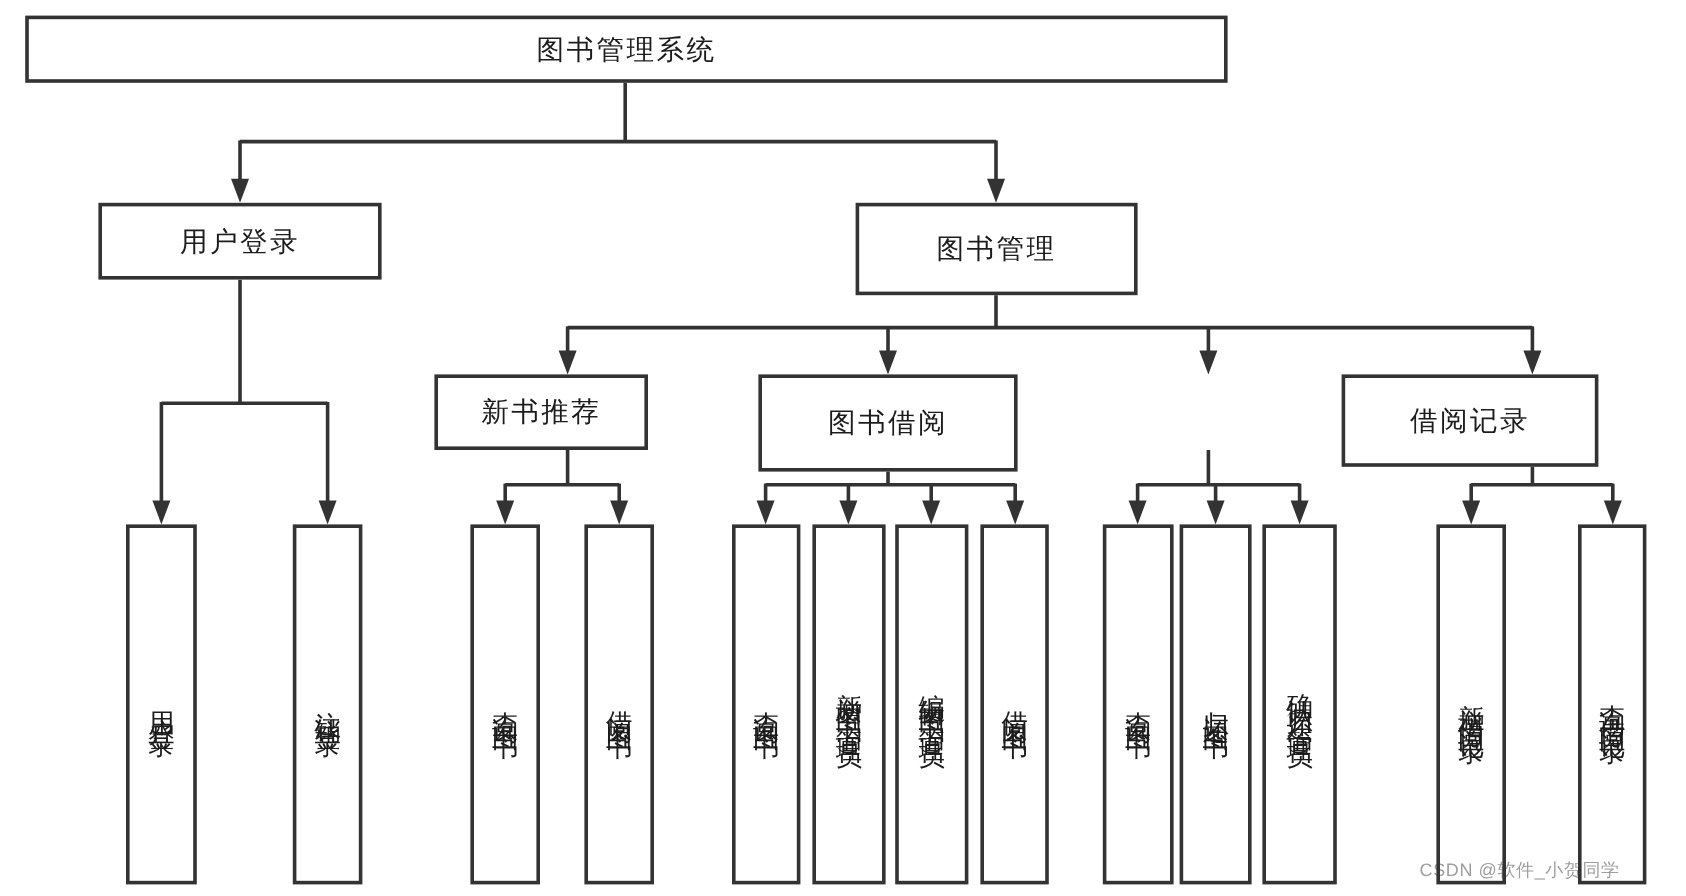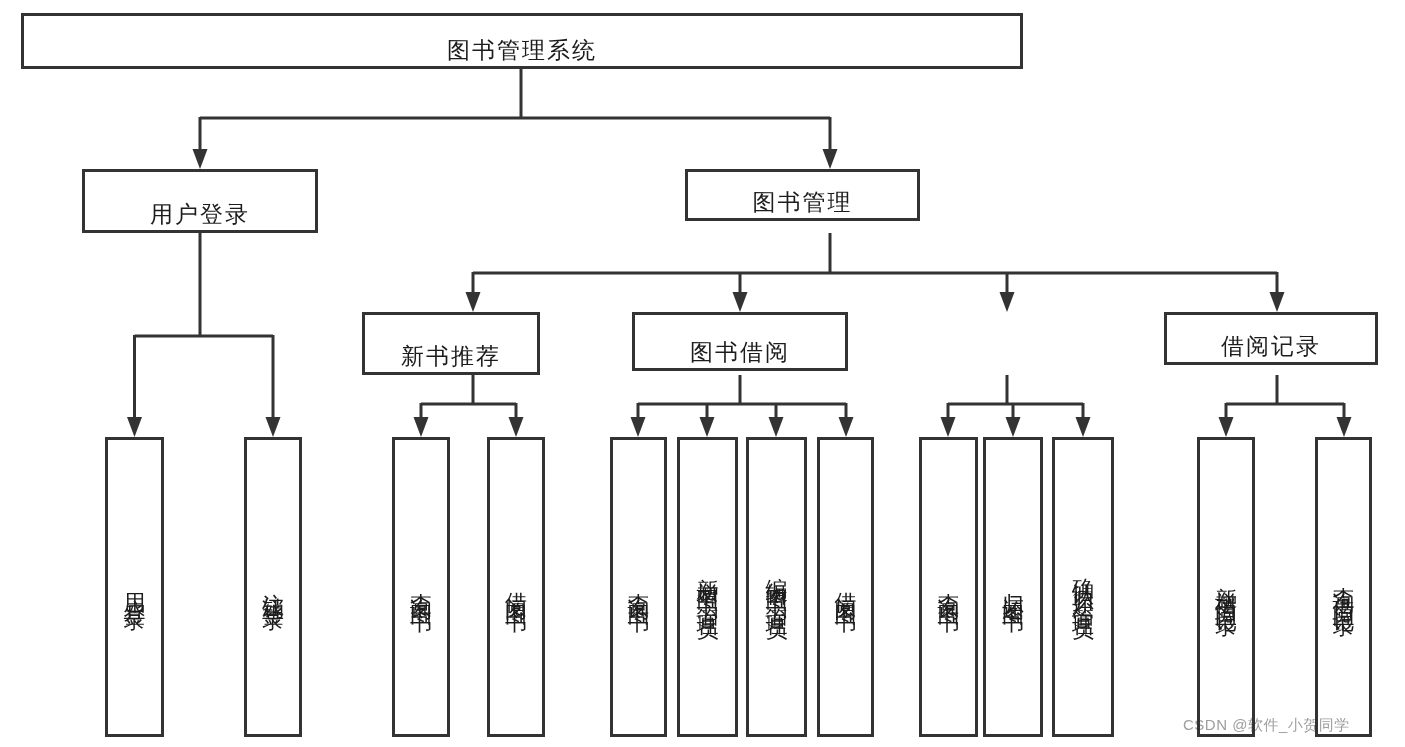--- a/index.html
+++ b/index.html
@@ -25,21 +25,20 @@
     align-items: center;
     justify-content: center;
     color: #1c1c1c;
     z-index: 2;
   }
   .hbox {
     background: #ffffff;
     font-size: 23px;
     letter-spacing: 2px;
     white-space: nowrap;
-    align-items: flex-end;
   }
   .vbox {
     background: transparent;
     z-index: 4;
     font-size: 22px;
   }
   .vbox span {
     writing-mode: vertical-rl;
     text-orientation: mixed;
     letter-spacing: 6px;
@@ -127,31 +126,31 @@
     </g>
   </svg>
 
   <div class="box hbox" style="left:21px; top:13px; width:1002px; height:56px">
     <span>图书管理系统</span>
   </div>
 
   <div class="box hbox" style="left:82px; top:169px; width:236px; height:64px">
     <span>用户登录</span>
   </div>
-  <div class="box hbox" style="left:685px; top:169px; width:235px; height:52px">
+  <div class="box hbox" style="left:713px; top:169px; width:235px; height:77px">
     <span>图书管理</span>
   </div>
 
   <div class="box hbox" style="left:362px; top:312px; width:178px; height:63px">
     <span>新书推荐</span>
   </div>
-  <div class="box hbox" style="left:632px; top:312px; width:216px; height:59px">
+  <div class="box hbox" style="left:632px; top:312px; width:216px; height:81px">
     <span>图书借阅</span>
   </div>
-  <div class="box hbox" style="left:1164px; top:312px; width:214px; height:53px">
+  <div class="box hbox" style="left:1118px; top:312px; width:214px; height:77px">
     <span>借阅记录</span>
   </div>
 
   <div class="box vbox" style="left:105px; top:437px; width:59px; height:300px">
     <span>用户登录</span>
   </div>
   <div class="box vbox" style="left:244px; top:437px; width:58px; height:300px">
     <span>注销登录</span>
   </div>
 

